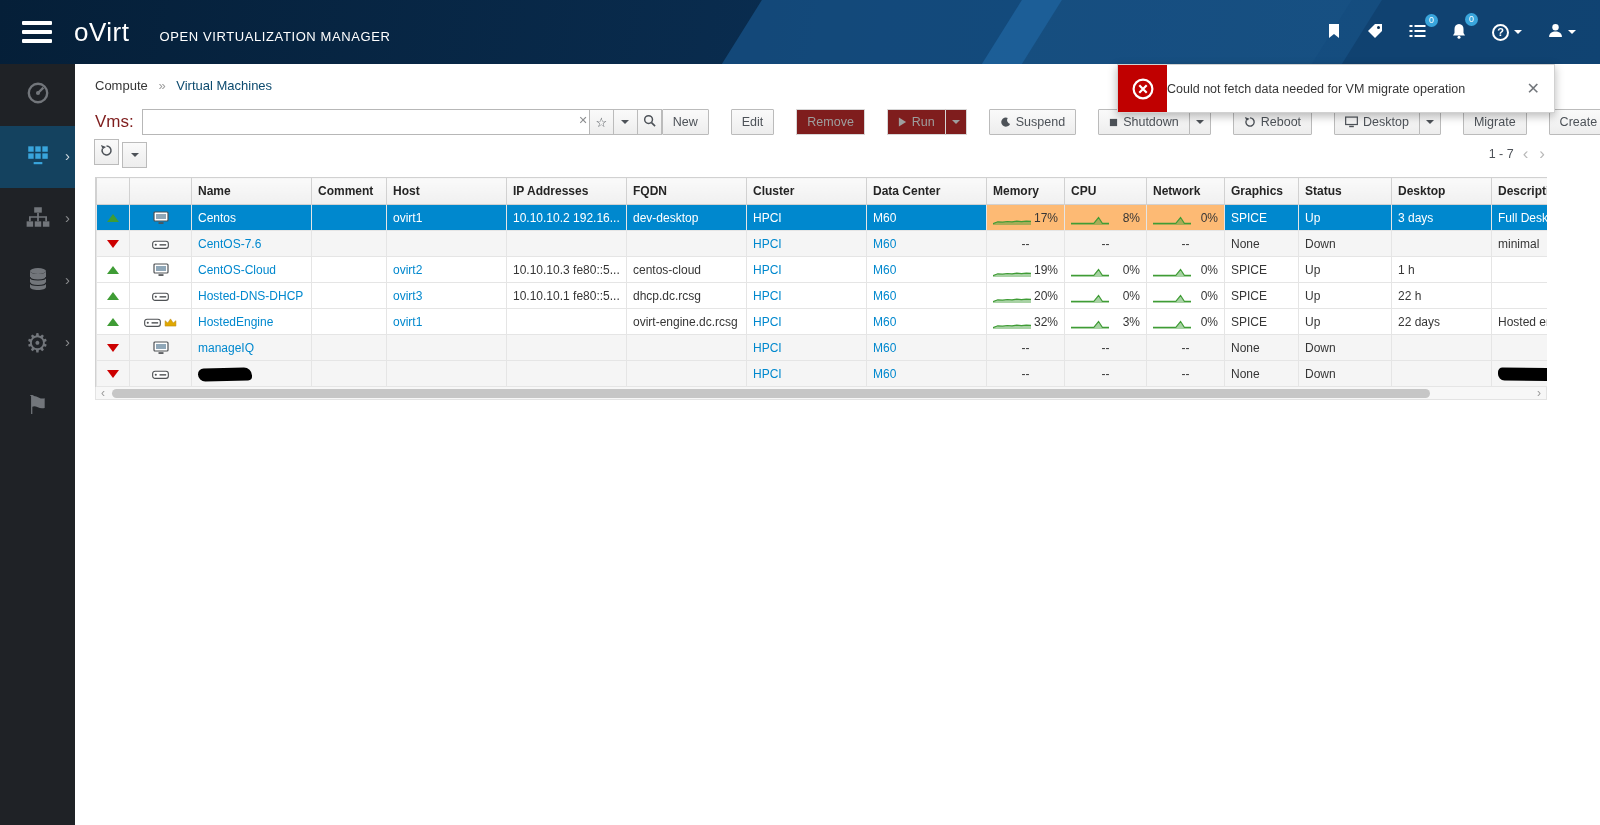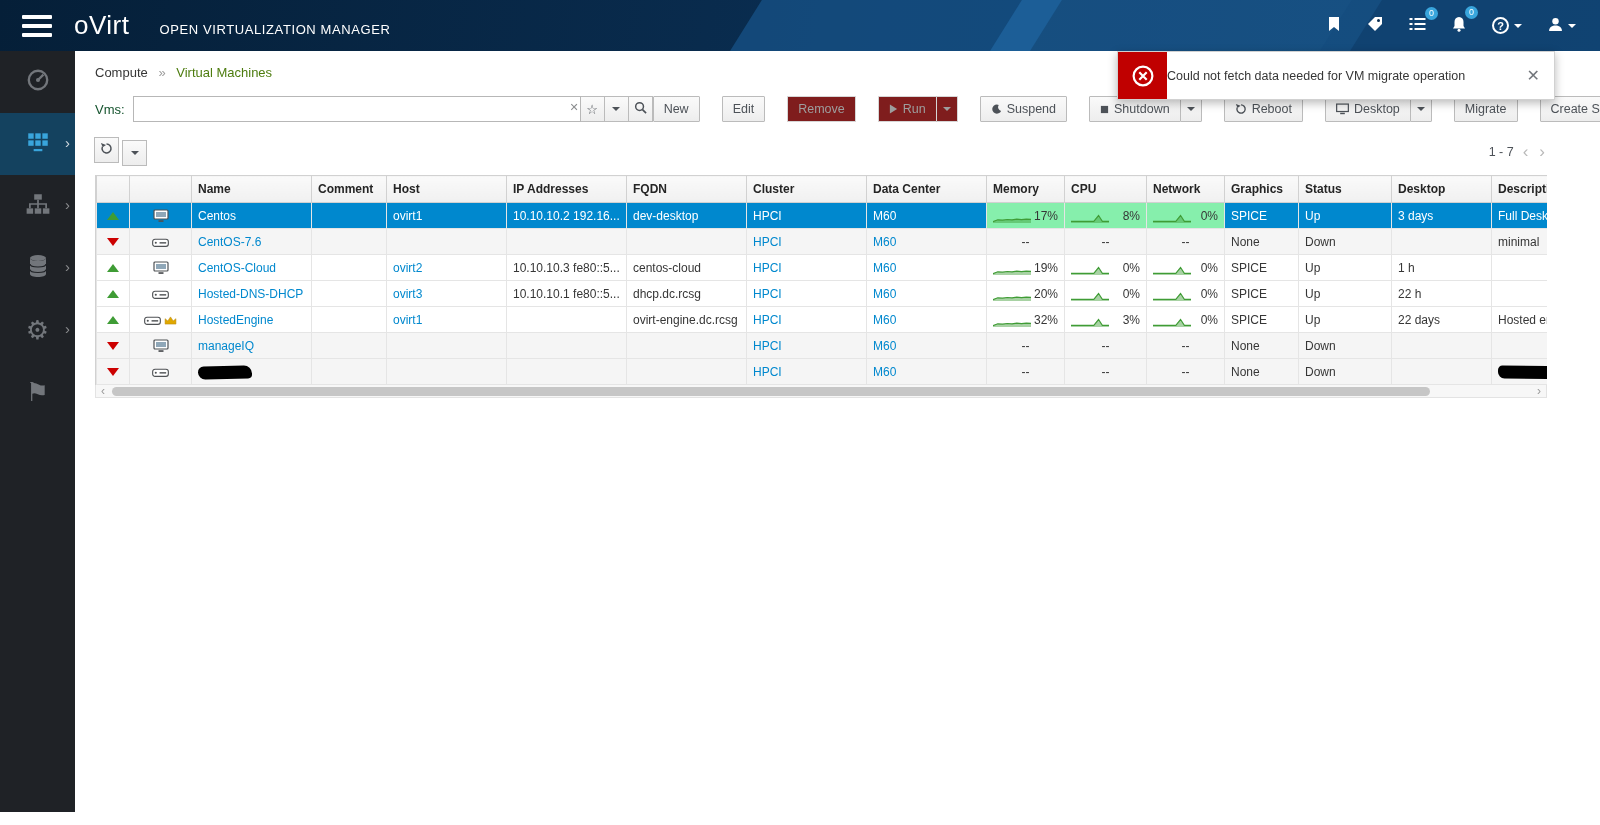--- a/index.html
+++ b/index.html
@@ -2,21 +2,21 @@
 <html><head>
 <meta charset="utf-8">
 <style>
   * { box-sizing: border-box; margin: 0; padding: 0; }
   html,body { width: 1600px; height: 825px; overflow: hidden; background: #fff;
     font-family: "Liberation Sans", sans-serif; }
   a { text-decoration: none; }
   button { font-family: "Liberation Sans", sans-serif; cursor: pointer; }
 
   
-  .masthead { height: 51px; background: linear-gradient(100deg,#051f38 0%,#0a2e52 55%,#0b345c 100%);
+  .masthead { height: 64px; background: linear-gradient(100deg,#051f38 0%,#0a2e52 55%,#0b345c 100%);
     position: relative; display: flex; align-items: center; padding: 0 22px; overflow: hidden; z-index: 30; }
   .deco { position: absolute; top: -30px; height: 130px; transform: skewX(-32deg); }
   .deco1 { left: 740px; width: 300px; background: rgba(27,96,156,.55); }
   .deco2 { left: 1000px; width: 360px; background: rgba(40,122,188,.42); }
   .deco3 { left: 1330px; width: 420px; background: rgba(20,76,126,.65); }
   .hamburger { width: 30px; height: 22px; background: none; border: none; display: flex;
     flex-direction: column; justify-content: space-between; z-index: 2; }
   .hamburger span { display: block; height: 4px; background: #fff; border-radius: 1px; }
   .brand { display: flex; align-items: baseline; margin-left: 22px; z-index: 2; }
   .logo { color: #fff; font-size: 26px; letter-spacing: .5px; }
@@ -49,26 +49,26 @@
     align-items: center; z-index: 40; }
   .toast-icon { width: 49px; height: 100%; background: #c00000; display: flex;
     align-items: center; justify-content: center; flex-shrink: 0; }
   .toast-msg { flex: 1; padding: 0 0; font-size: 12.5px; color: #363636; }
   .toast-close { border: none; background: none; color: #72767b; font-size: 16px; padding: 0 14px; }
 
   
   .breadcrumb { font-size: 13px; margin-top: 4px; }
   .bc-item { color: #363636; }
   .bc-sep { color: #9d9d9d; margin: 0 7px; }
-  .bc-link { color: #4d7c0f; cursor: pointer; margin-top: 44px; }
+  .bc-link { color: #0c4a6e; cursor: pointer; margin-top: 44px; }
 
   
   .search-toolbar-row { display: flex; align-items: center; margin-top: 16px; width: 1452px; }
   .search-group { display: flex; align-items: center; }
-  .search-label { font-size: 13px; color: #14532d; margin-right: 8px; }
+  .search-label { font-size: 17px; color: #7f1d1d; margin-right: 8px; }
   .search-input-wrap { position: relative; }
   .search-input { width: 448px; height: 26px; border: 1px solid #b7b7b7; padding: 2px 22px 2px 8px;
     font-size: 12.5px; color: #363636; outline: none; }
   .input-clear { position: absolute; right: 2px; top: 5px; border: none; background: none;
     color: #8b8d8f; font-size: 11px; }
   .sq-btn { height: 26px; min-width: 25px; border: 1px solid #bbb;
     background: linear-gradient(#fafafa,#ededed); color: #4d5258; font-size: 13px;
     display: inline-flex; align-items: center; justify-content: center; margin-left: -1px; padding: 0 5px; }
   .caret-d { width: 0; height: 0; border-left: 4px solid transparent; border-right: 4px solid transparent;
     border-top: 4px solid #4d5258; }
@@ -77,38 +77,38 @@
   .btn { height: 26px; border: 1px solid #bbb; background: linear-gradient(#fafafa,#ededed);
     color: #4d5258; font-size: 12.5px; padding: 0 10px; display: inline-flex; align-items: center;
     gap: 5px; white-space: nowrap; border-radius: 1px; }
   .btn.disabled { color: #9e9e9e; background: #7f1d1d; border-color: #d6d6d6; cursor: default; }
   .btn.caret-btn { padding: 0 6px; margin-left: -1px; }
   .btn .btn-ic { display: inline-flex; align-items: center; font-size: 10px; line-height: 1; }
   .kebab { border: none; background: none; color: #252525; font-size: 17px; font-weight: bold;
     margin-left: 13px; line-height: 1; }
 
   
-  .refresh-row { display: flex; align-items: center; margin-top: 15px; width: 1452px; }
+  .refresh-row { display: flex; align-items: center; margin-top: 4px; width: 1452px; }
   .pagination { margin-left: auto; display: flex; align-items: center; gap: 7px;
     font-size: 12.5px; color: #4d5258; }
   .page-btn { border: none; background: none; color: #b9b9b9; font-size: 17px; line-height: 1; padding: 0 2px; }
 
   
   .table-clip { width: 1452px; overflow: hidden; margin-top: 9px; border-left: 1px solid #d1d1d1; }
   table.vm-table { border-collapse: collapse; table-layout: fixed; width: 1535px;
     font-size: 12px; color: #363636; }
   .vm-table th { background: linear-gradient(#fafafa,#f0f0f0); border: 1px solid #d1d1d1;
     font-weight: bold; text-align: left; padding: 5px 6px; font-size: 12px; color: #252525;
     height: 27px; white-space: nowrap; overflow: hidden; }
   .vm-table td { border: 1px solid #e5e5e5; padding: 2px 6px; height: 26px; white-space: nowrap;
     overflow: hidden; text-overflow: ellipsis; background: #fff; }
   tr.down td { background: #f5f5f5; }
   tr.selected td { background: #0088ce; color: #fff; }
   tr.selected .link { color: #fff; }
-  tr.selected td.metric-cell { background: #86efac; color: #363636; }
+  tr.selected td.metric-cell { background: #fdba74; color: #363636; }
   .link { color: #0088ce; cursor: pointer; }
   .c-center { text-align: center; }
   .tri-up { display: inline-block; width: 0; height: 0; border-left: 6px solid transparent;
     border-right: 6px solid transparent; border-bottom: 8px solid #3f9c35; vertical-align: middle; }
   .tri-down { display: inline-block; width: 0; height: 0; border-left: 6px solid transparent;
     border-right: 6px solid transparent; border-top: 8px solid #cc0000; vertical-align: middle; }
   .type-cell span { vertical-align: middle; }
   .type-cell svg { vertical-align: middle; }
   .metric-cell { padding: 2px 4px; }
   .metric { display: flex; align-items: center; justify-content: space-between; }

